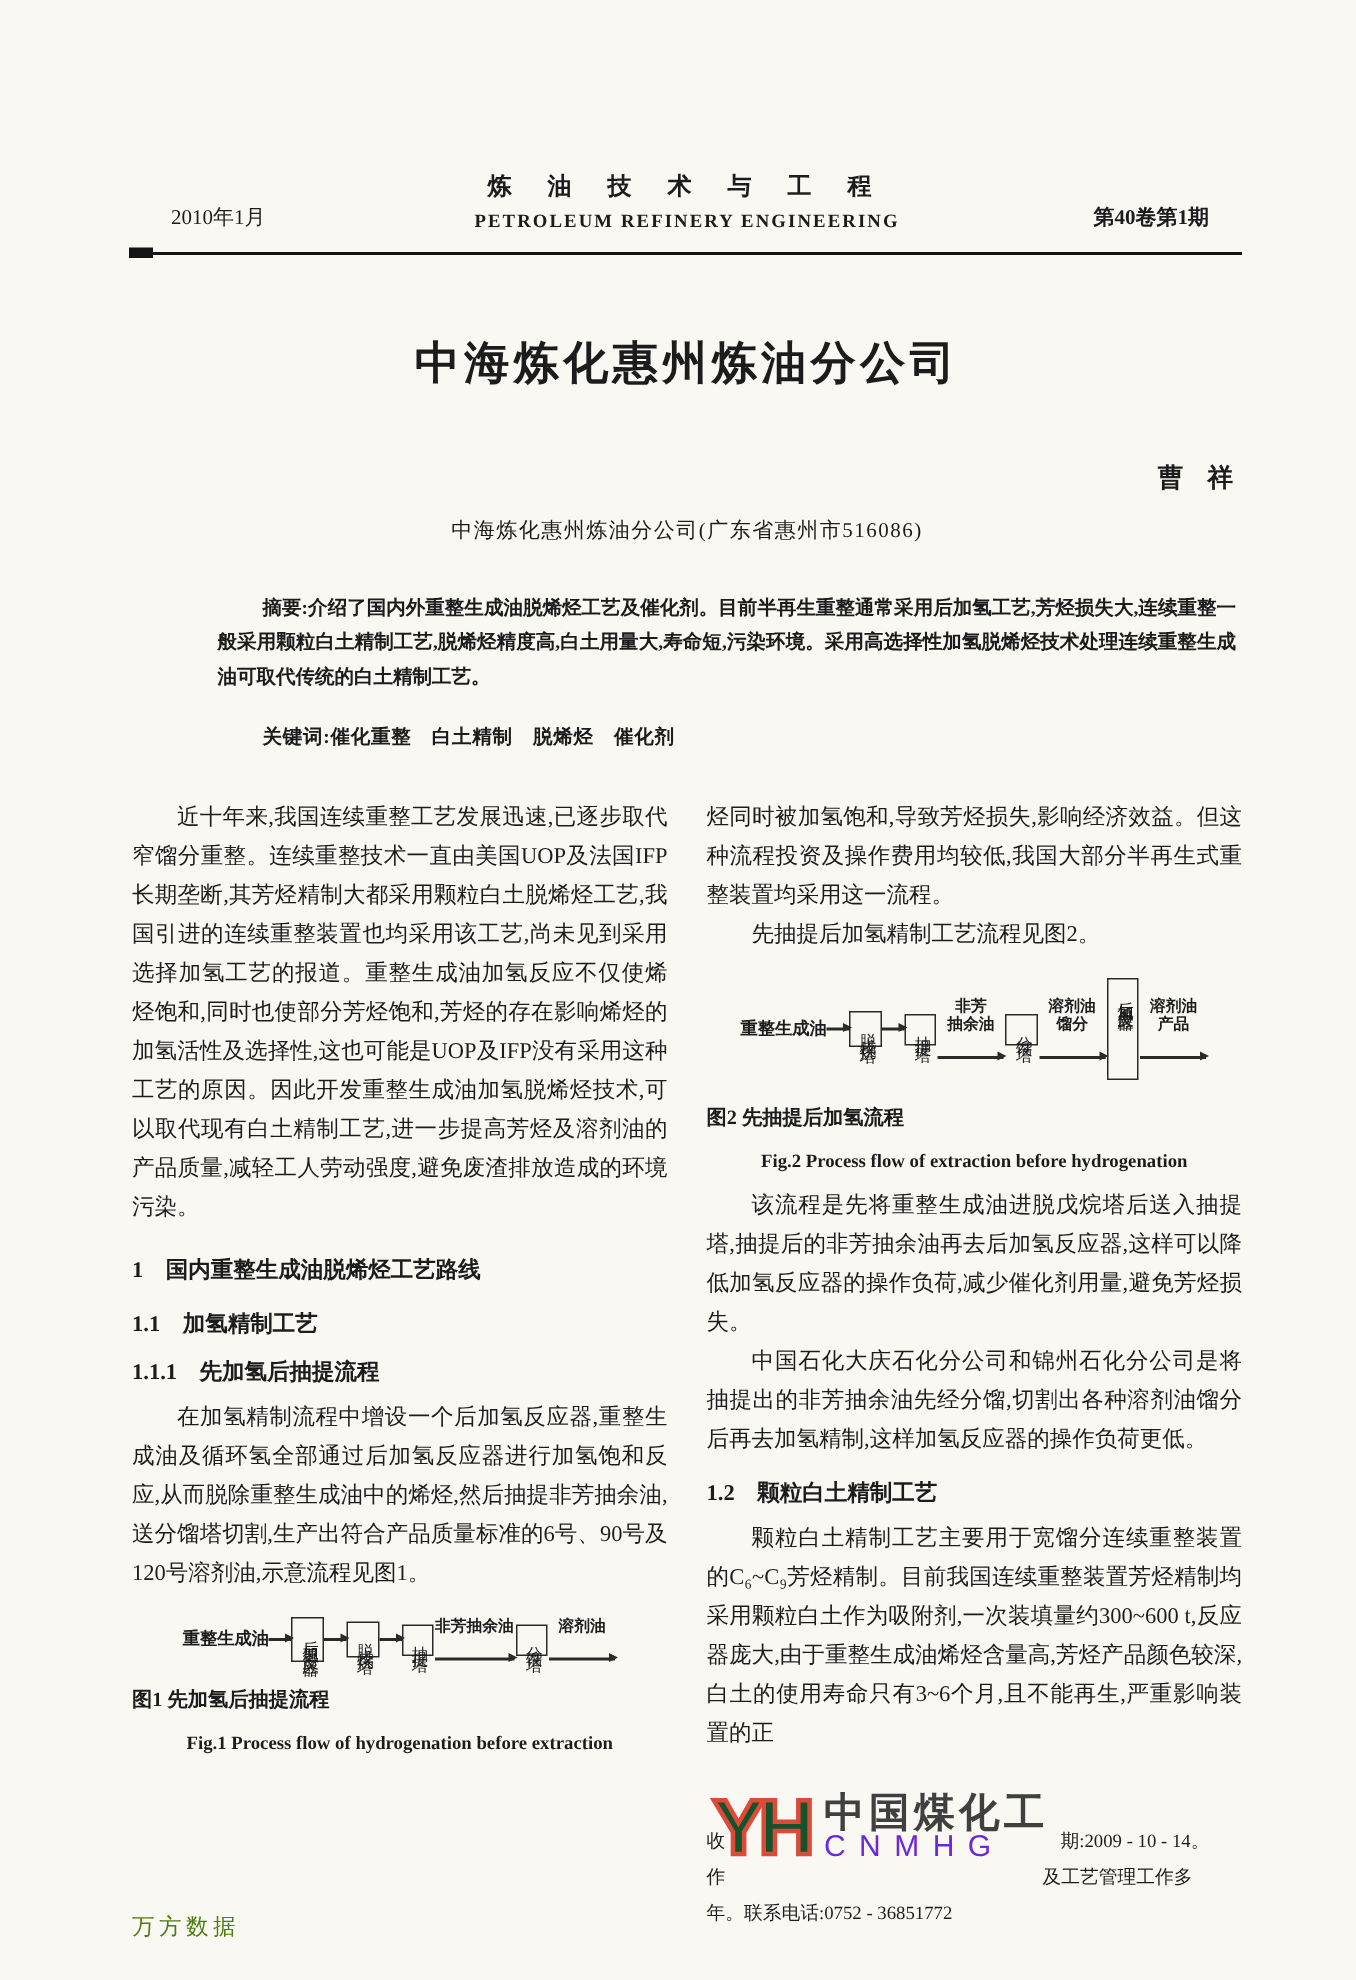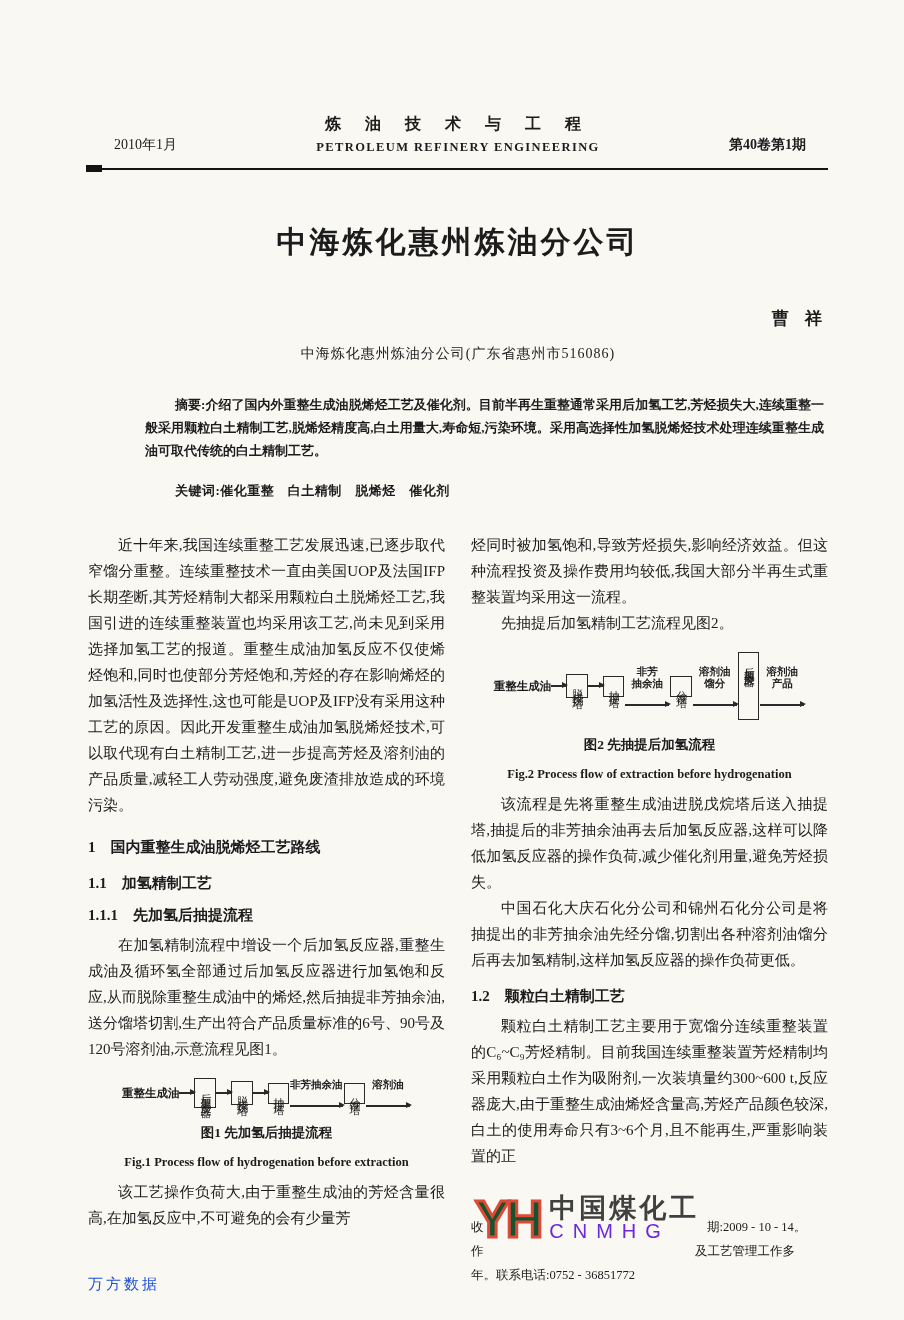--- a/index.html
+++ b/index.html
@@ -46,21 +46,21 @@
   }
   .fbox.wrap2 { height:56px; letter-spacing:2px; }
   .arr { width:15px; height:1.3px; background:#2a2a2a; position:relative; flex:0 0 auto; }
   .arr::after {
     content:""; position:absolute; right:-2px; top:-3.4px; width:0; height:0;
     border-left:6px solid #2a2a2a; border-top:3.6px solid transparent; border-bottom:3.6px solid transparent;
   }
   .arrw { display:flex; flex-direction:column; align-items:center; gap:14px; flex:0 0 auto; padding:0 1px; }
   .arrw .arr { width:100%; min-width:44px; }
   .arrlab { font-size:10.5px; line-height:12px; font-weight:700; text-align:center; white-space:pre-line; }
-  .cap-cn { text-align:center; font-weight:700; font-size:13.5px; margin-top:12px; }
+  .cap-cn { text-align:left; font-weight:700; font-size:13.5px; margin-top:12px; }
   .cap-en { text-align:center; font-weight:700; font-size:12.5px; margin-top:3px; }
 
   
   .fnote { position:relative; height:104px; margin-top:16px; font-size:12.5px; line-height:20px; }
   .fn-frag { position:absolute; white-space:nowrap; }
   .fn-l1s { top:32px; left:0; }
   .fn-l1e { top:32px; left:236px; }
   .fn-l2s { top:56px; left:0; }
   .fn-l2e { top:56px; left:224px; }
   .fn-l3  { top:80px; left:0; }
@@ -68,21 +68,21 @@
   .wm-glyph {
     font-family:"Liberation Sans","DejaVu Sans",sans-serif;
     font-size:52px; font-weight:800; line-height:1; letter-spacing:-4px;
     color:#14532d; -webkit-text-stroke:3px #dd4a37; text-stroke:3px #dd4a37;
   }
   .wm-text { display:flex; flex-direction:column; font-family:"Liberation Sans","DejaVu Sans",sans-serif; }
   .wm-cn { font-size:27px; color:#404040; letter-spacing:3px; font-weight:600; }
   .wm-en { font-size:20px; color:#6d28d9; letter-spacing:9px; margin-top:3px; }
 
   .wanfang {
-    position:absolute; left:88px; bottom:26px; font-size:15px; color:#1d4ed8;
+    position:absolute; left:88px; bottom:26px; font-size:15px; color:#4d7c0f;
     letter-spacing:3px; font-family:"Liberation Sans","DejaVu Sans",sans-serif;
   }
 </style>
 </head>
 <body>
 
 <div class="page">
   <div class="content">
 
     <div class="header">
@@ -128,21 +128,20 @@
             <span class="fbox">分馏塔</span>
             <span class="arrw">
               <span class="arrlab">溶剂油</span>
               <span class="arr"></span>
             </span>
           </div>
           <div class="cap-cn">图1 先加氢后抽提流程</div>
           <div class="cap-en">Fig.1 Process flow of hydrogenation before extraction</div>
         </div>
 
-        <p class="para">该工艺操作负荷大,由于重整生成油的芳烃含量很高,在加氢反应中,不可避免的会有少量芳</p>
       </div>
 
       <div class="col">
         <p class="para" style="text-indent:0;">烃同时被加氢饱和,导致芳烃损失,影响经济效益。但这种流程投资及操作费用均较低,我国大部分半再生式重整装置均采用这一流程。</p>
         <p class="para">先抽提后加氢精制工艺流程见图2。</p>
 
         <div class="fig">
           <div class="flow">
             <span class="fio">重整生成油</span>
             <span class="arr"></span>

